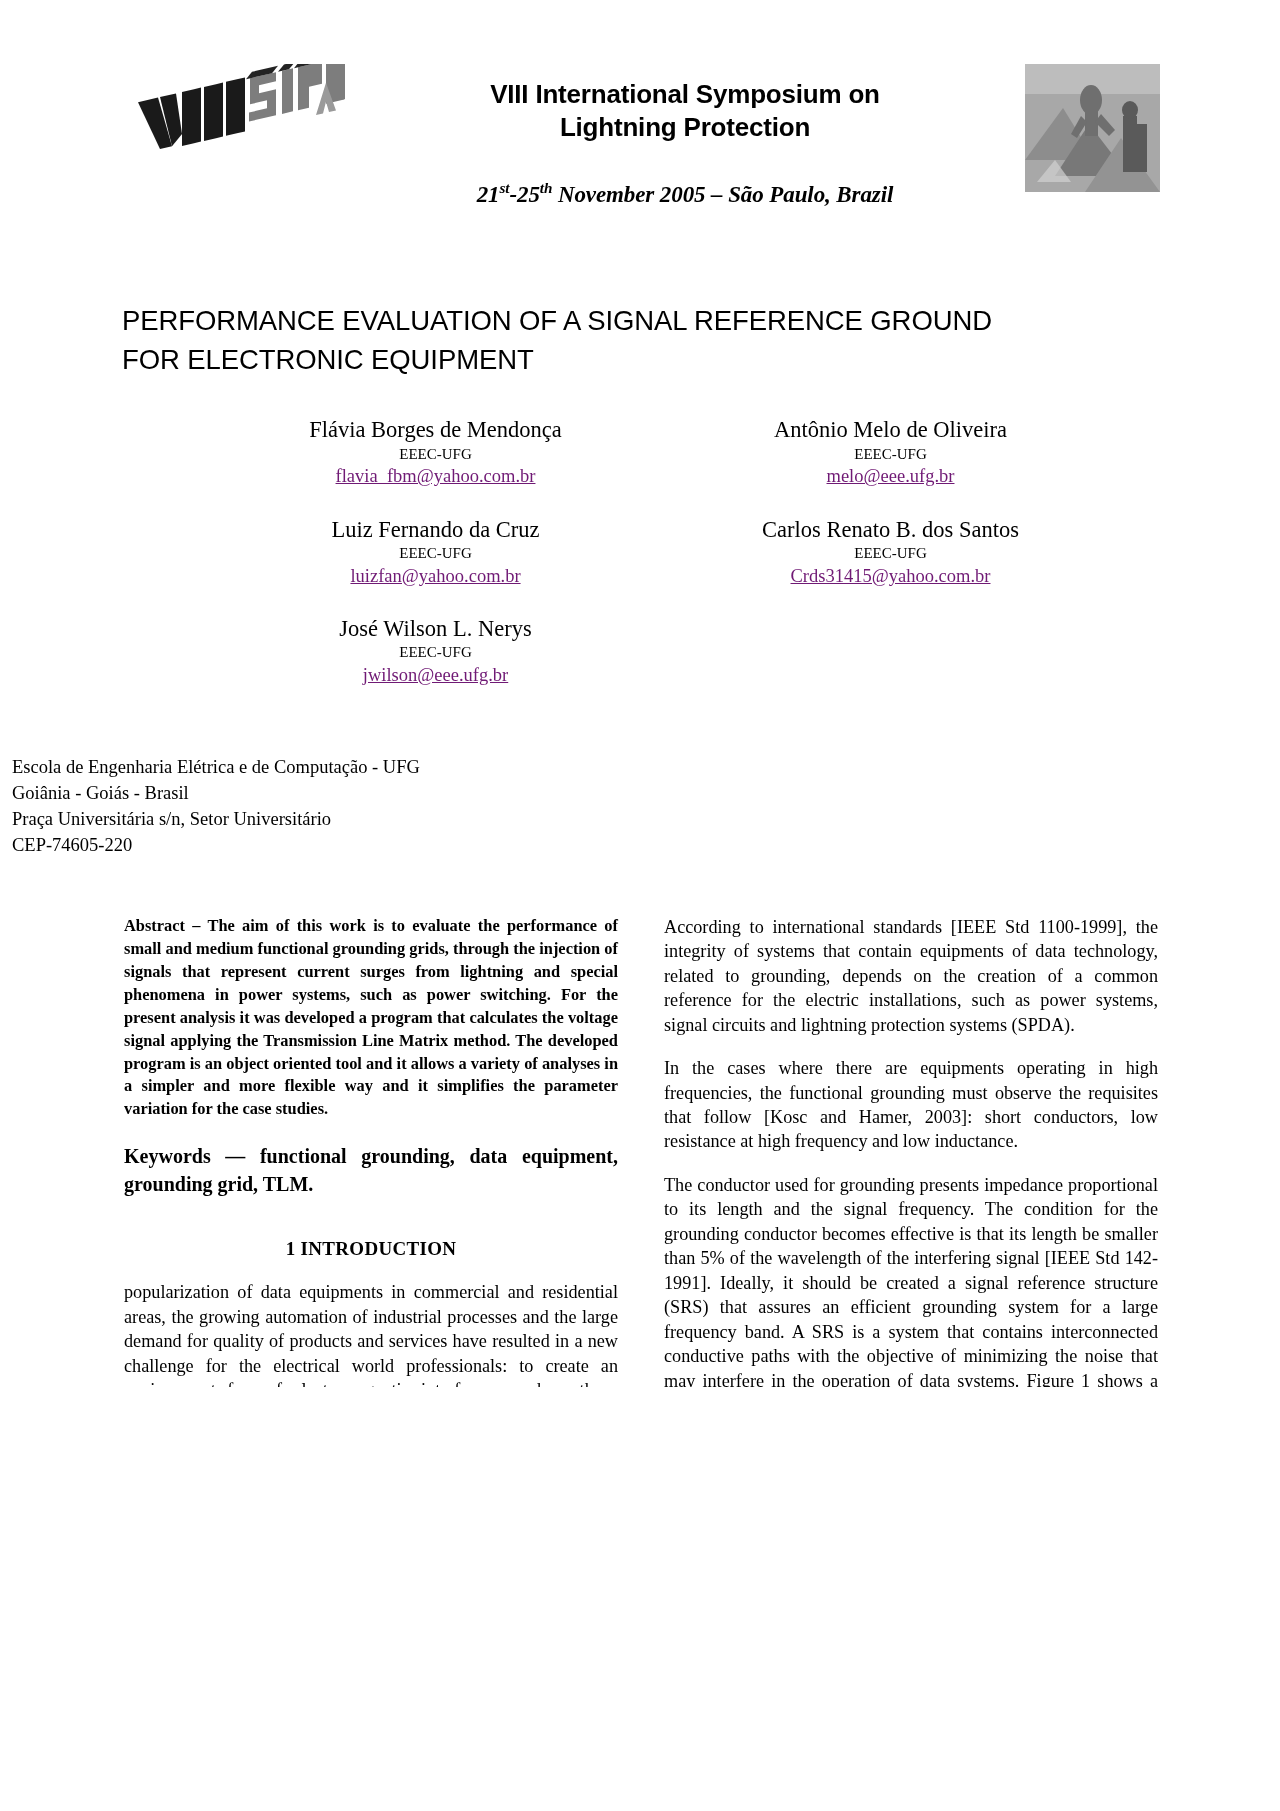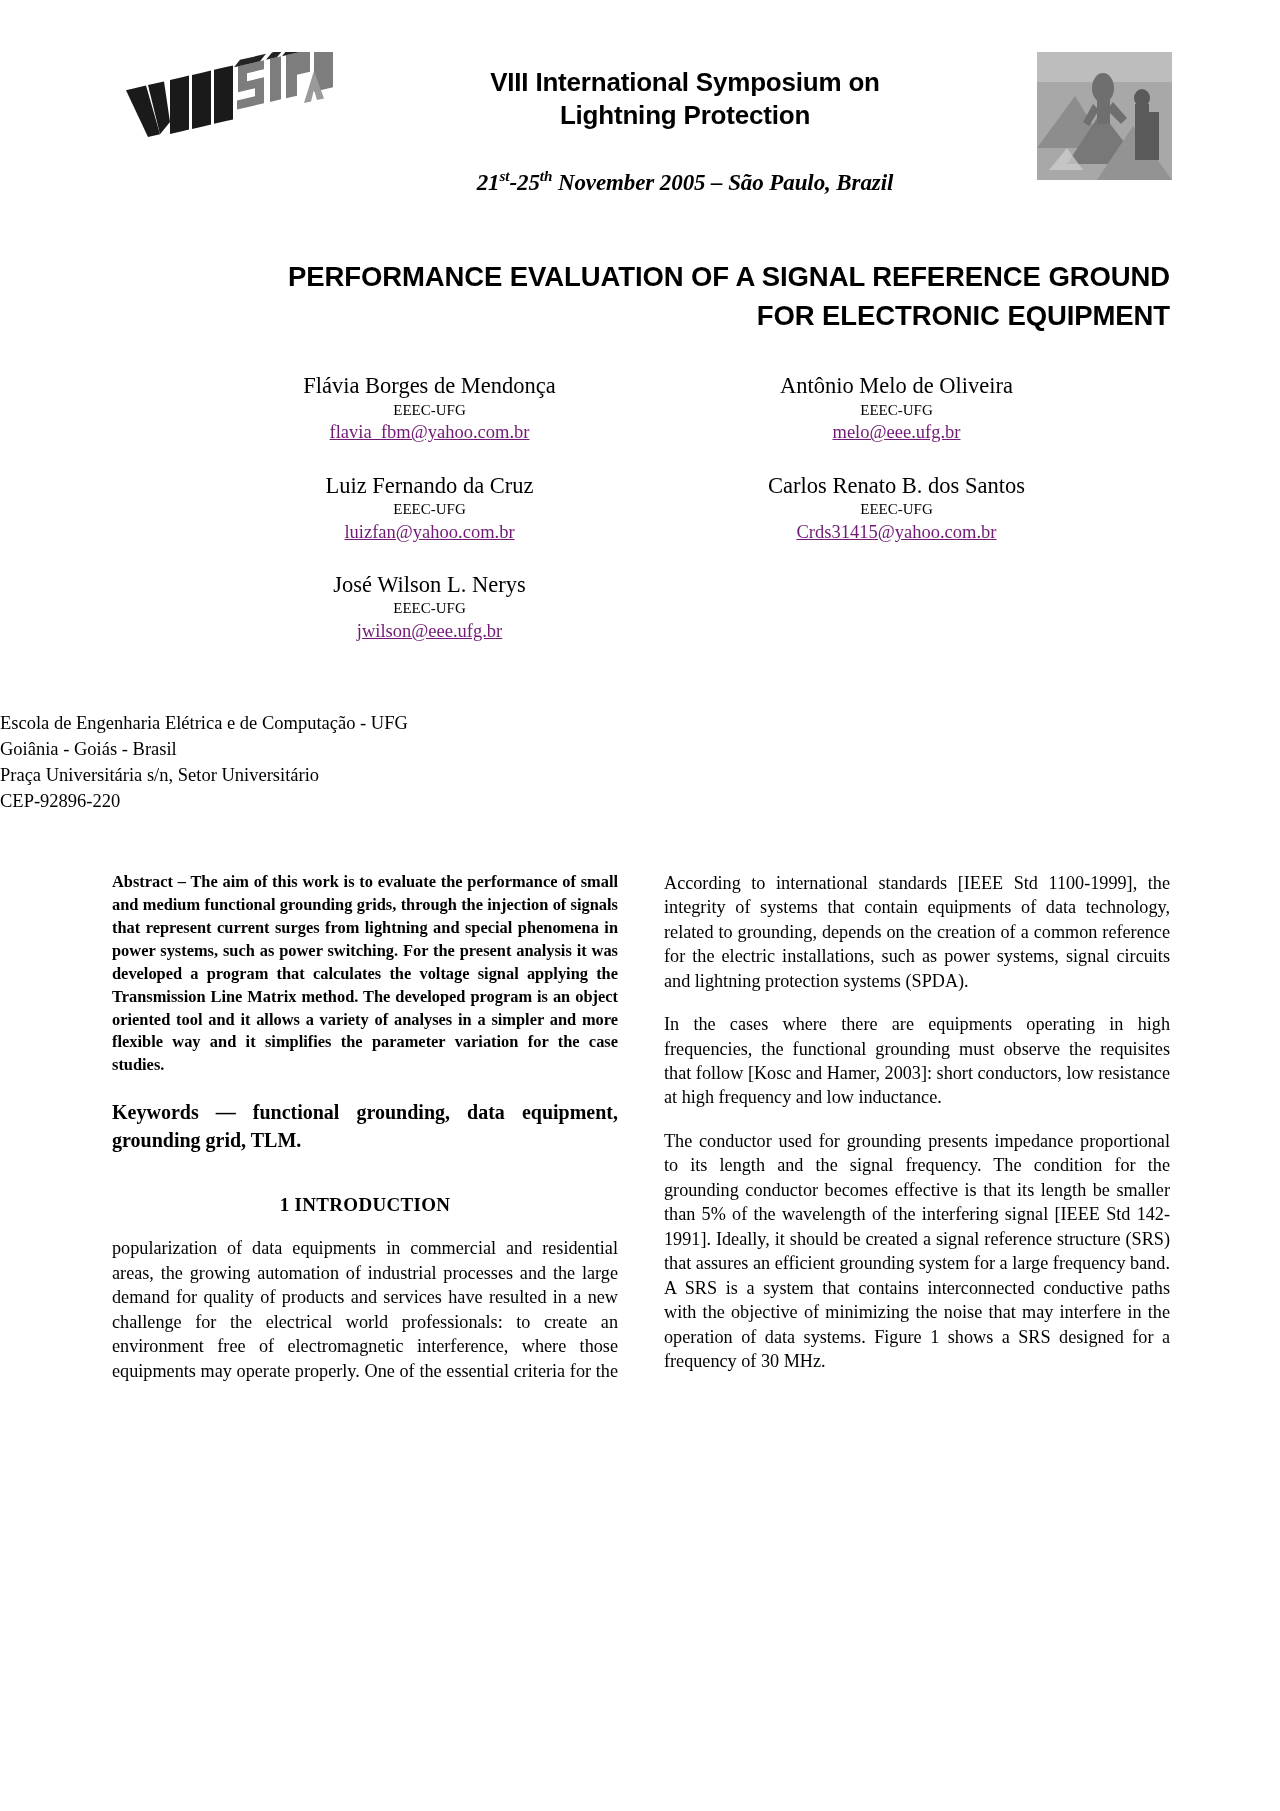--- a/index.html
+++ b/index.html
@@ -12,21 +12,21 @@
     height: 1811px;
     font-family: "Liberation Serif", serif;
     color: #000000;
     -webkit-font-smoothing: antialiased;
   }
   .page {
     position: relative;
     width: 1280px;
     height: 1387px;
     box-sizing: border-box;
-    padding: 0;
+    padding: 12px;
     overflow: hidden;
   }
 
   
   .header {
     display: flex;
     align-items: flex-start;
     justify-content: space-between;
     padding: 52px 108px 0 118px;
     box-sizing: border-box;
@@ -70,24 +70,24 @@
     height: 128px;
     flex: 0 0 auto;
     position: relative;
     overflow: hidden;
     background: #9b9b9b;
   }
   .logo-photo svg { display:block; }
 
   
   .paper-title {
-    margin-top: 62px;
-    text-align: right;
+    margin-top: 94px;
+    text-align: left;
     font-family: "Liberation Sans", sans-serif;
-    font-weight: bold;
+    font-weight: normal;
     font-size: 27.5px;
     line-height: 1.42;
     letter-spacing: -0.1px;
     padding: 0 110px;
   }
 
   
   .authors {
     margin-top: 36px;
     display: flex;
@@ -280,21 +280,21 @@
         <div class="author-affil">EEEC-UFG</div>
         <div class="author-email">Crds31415@yahoo.com.br</div>
       </div>
     </div>
   </div>
 
   <div class="address">
     <div>Escola de Engenharia Elétrica e de Computação - UFG</div>
     <div>Goiânia - Goiás - Brasil</div>
     <div>Praça Universitária s/n, Setor Universitário</div>
-    <div>CEP-92896-220</div>
+    <div>CEP-74605-220</div>
   </div>
 
   <div class="body-cols">
 
     <div class="col">
       <div class="abstract">Abstract – The aim of this work is to evaluate the performance of small and medium functional grounding grids, through the injection of signals that represent current surges from lightning and special phenomena in power systems, such as power switching. For the present analysis it was developed a program that calculates the voltage signal applying the Transmission Line Matrix method. The developed program is an object oriented tool and it allows a variety of analyses in a simpler and more flexible way and it simplifies the parameter variation for the case studies.</div>
       <div class="keywords">Keywords — functional grounding, data equipment, grounding grid, TLM.</div>
       <div class="section-head">1  INTRODUCTION</div>
       <p class="para">popularization of data equipments in commercial and residential areas, the growing automation of industrial processes and the large demand for quality of products and services have resulted in a new challenge for the electrical world professionals: to create an environment free of electromagnetic interference, where those equipments may operate properly.  One of the essential criteria for the operation of these systems free of disturbances and without causing problems for the users is to keep the reference bar free from transient voltages and under the same electric potential [IEEE Std 1100-1999]. This is achieved through the functional grounding.</p>
     </div>

